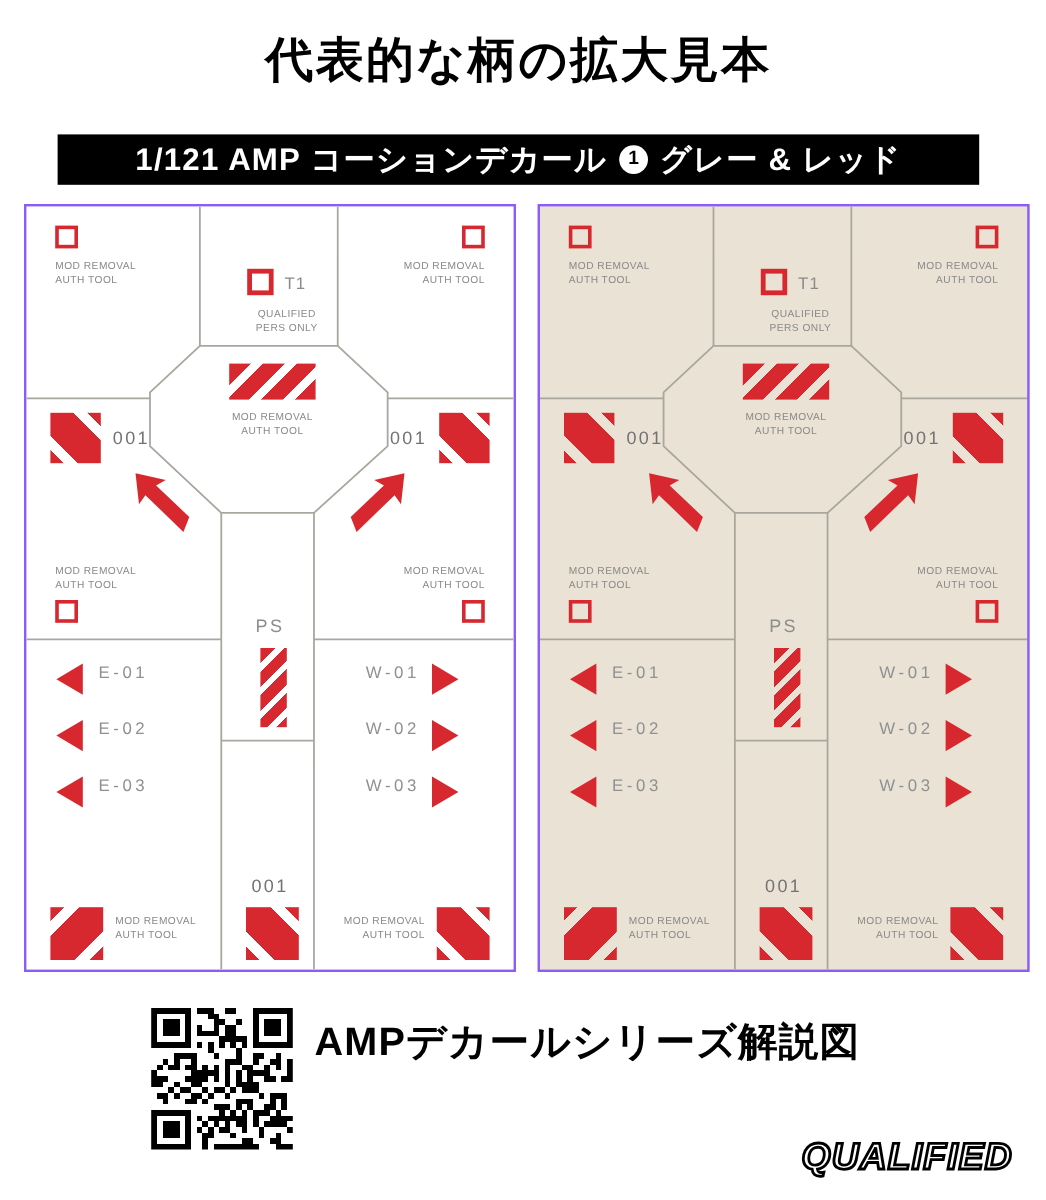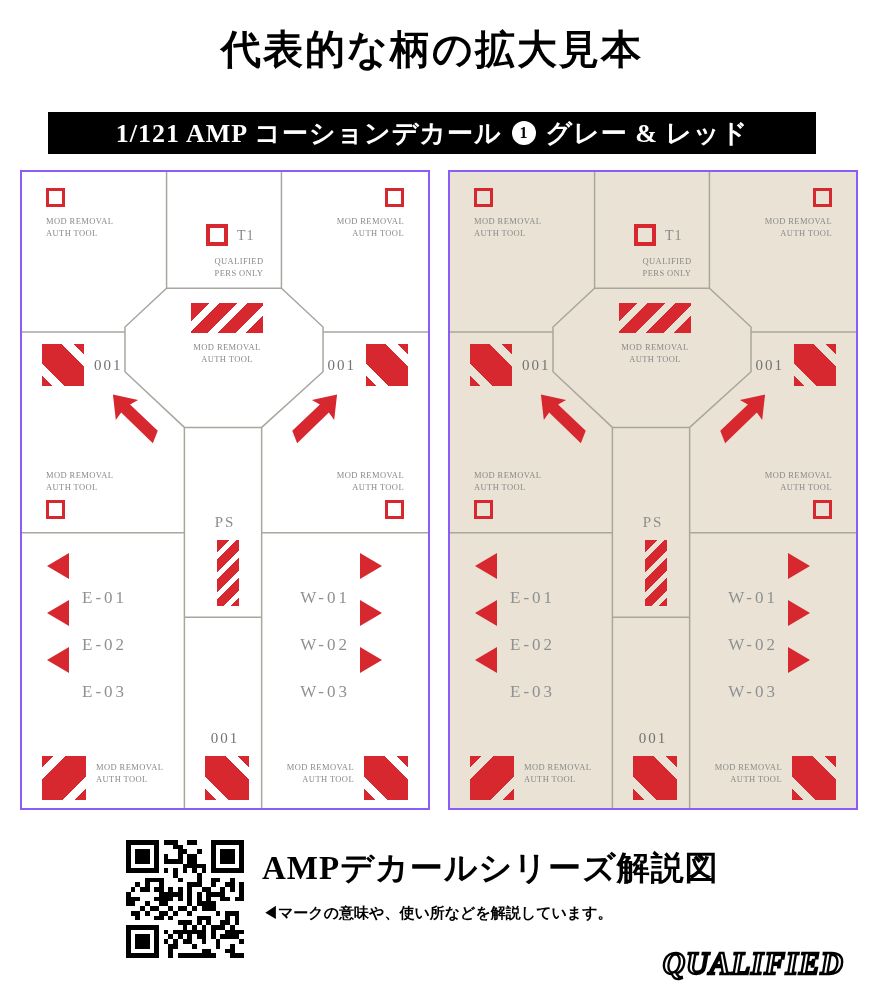--- a/index.html
+++ b/index.html
@@ -1,18 +1,18 @@
 <!DOCTYPE html>
 <html style="--red: #d7282f; --beige: #eae2d4; --line: #a9a69e; --gtext: #8a8a8a; --glabel: #8e9193;"><head>
 <meta charset="utf-8">
 <style>
   html,body { margin:0; padding:0; background:#fff; }
   .page {
     position:relative; width:864px; height:1000px; overflow:hidden;
-    background:#fff; font-family:Liberation Serif, serif; color:#000;
+    background:#fff; font-family:Liberation Sans, sans-serif; color:#000;
   }
   :root {
     --red:#d7282f; --beige:#eae2d4; --line:#a9a69e; --gtext:#8a8a8a; --glabel:#8e9193;
   }
   .title { position:absolute; top:22px; left:0; width:100%; text-align:center;
     font-size:40px; font-weight:900; letter-spacing:2px; }
   .subtitle { position:absolute; top:78px; right:12px; font-size:14px; font-weight:700; }
   .banner { position:absolute; left:48px; right:48px; top:112px; height:42px; background:#000;
     color:#fff; display:flex; align-items:center; justify-content:center; gap:10px;
     font-size:26px; font-weight:800; letter-spacing:1px; }
@@ -62,21 +62,21 @@
 
   .id-num { font-size:15px; color:#737373; letter-spacing:2px; }
   .id-ml { left:72px; top:185px; }
   .id-mr { right:72px; top:185px; }
   .id-bc { left:164px; top:558px; width:78px; text-align:center; }
   .ps-label { left:164px; top:342px; width:78px; text-align:center; font-size:15px; color:#8d8d8d; letter-spacing:2px; }
 
   .tri { width:0; height:0; border-top:13px solid transparent; border-bottom:13px solid transparent; }
   .tri.l { border-right:22px solid var(--red); left:25px; }
   .tri.r { border-left:22px solid var(--red); right:46px; }
-  .row-label { font-size:17px; color:var(--glabel); letter-spacing:3px; white-space:nowrap;margin-top:36px; }
+  .row-label { font-size:14px; color:var(--glabel); letter-spacing:3px; white-space:nowrap; }
   .e-label { left:60px; }
   .w-label { right:78px; width:96px; text-align:right; }
   .r1 { top:380px; } .r2 { top:427px; } .r3 { top:474px; }
   .rt1 { top:381px; } .rt2 { top:428px; } .rt3 { top:475px; }
 
   .arrow { width:58px; height:72px; }
   .arrow polygon { fill:var(--red); }
   .arrow-l { left:84px; top:211px; }
   .arrow-r { right:84px; top:211px; transform:scaleX(-1); }
 
@@ -488,15 +488,14 @@
       <rect x="14" y="24" width="1" height="1" fill="#000"></rect>
       <rect x="15" y="24" width="1" height="1" fill="#000"></rect>
       <rect x="16" y="24" width="1" height="1" fill="#000"></rect>
       <rect x="17" y="24" width="1" height="1" fill="#000"></rect>
       <rect x="18" y="24" width="1" height="1" fill="#000"></rect>
       <rect x="22" y="24" width="1" height="1" fill="#000"></rect>
       <rect x="23" y="24" width="1" height="1" fill="#000"></rect>
       <rect x="24" y="24" width="1" height="1" fill="#000"></rect>
     </svg>
   <div class="f-head">AMPデカールシリーズ解説図</div>
-  <div class="f-desc">◀マークの意味や、使い所などを解説しています。</div>
   <div class="logo">QUALIFIED</div>
 </div>
 
 </body></html>

